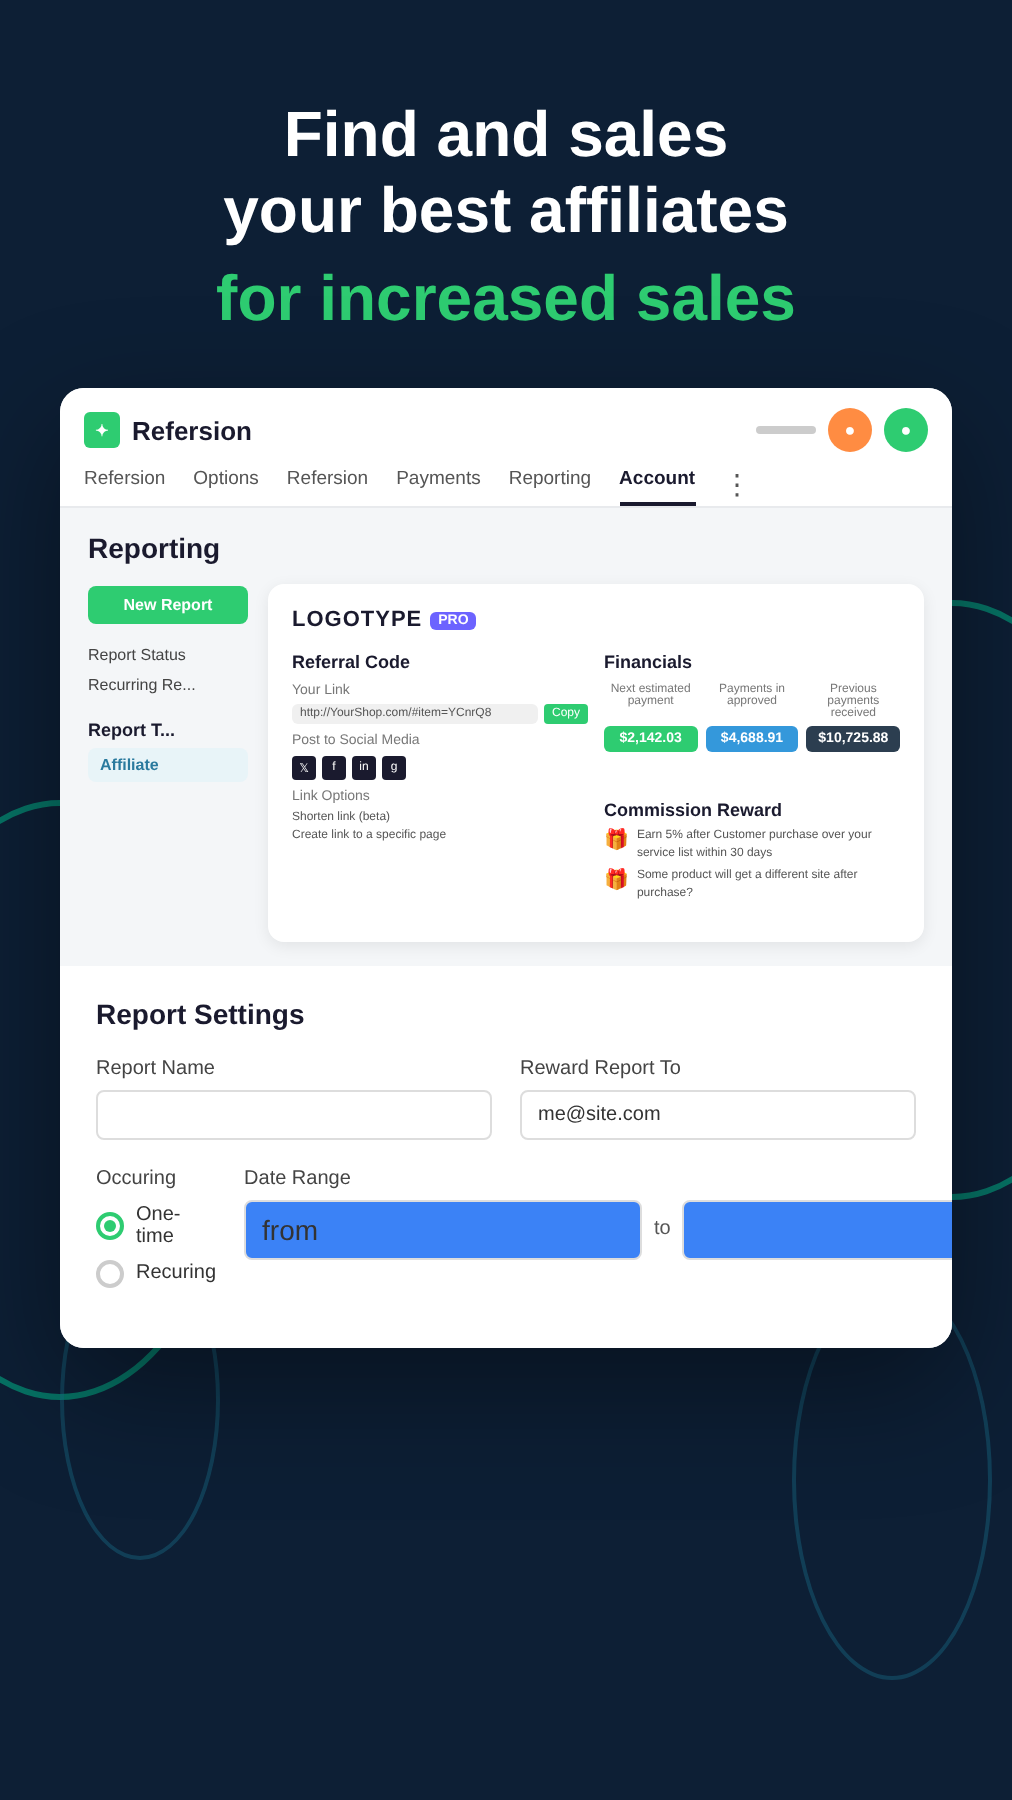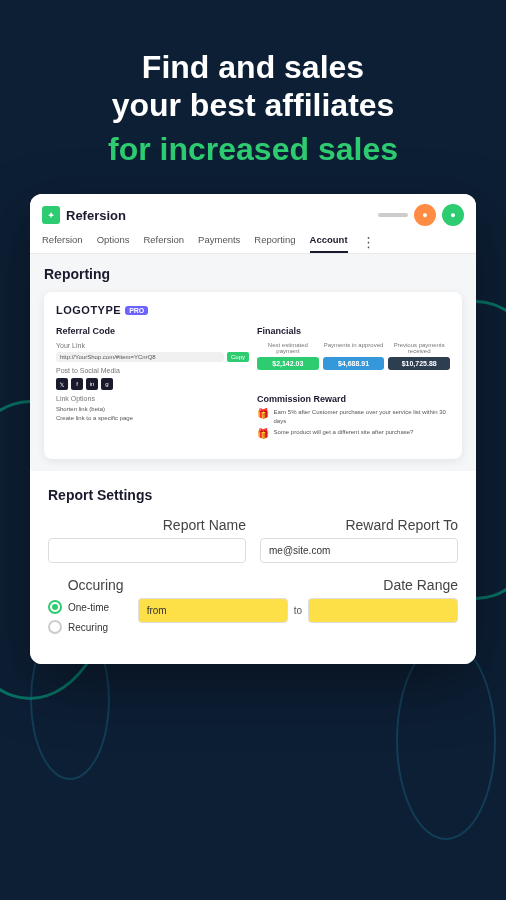--- a/index.html
+++ b/index.html
@@ -402,26 +402,25 @@
     }
     .form-row {
       display: flex;
       gap: 14px;
       margin-bottom: 14px;
     }
     .form-group {
       flex: 1;
     }
     .form-label {
-      font-size: 14px;
+      font-size: 10px;
       color: #444;
       font-weight: 500;
       margin-bottom: 5px;
       display: block;
-      text-align: right;
     }
     .form-input {
       width: 100%;
       border: 1px solid #ddd;
       border-radius: 4px;
       padding: 6px 8px;
       font-size: 10px;
       color: #333;
       background: white;
     }
@@ -464,23 +463,23 @@
     .date-range-row {
       display: flex;
       gap: 6px;
       align-items: center;
     }
     .date-input {
       flex: 1;
       border: 1px solid #ddd;
       border-radius: 4px;
       padding: 6px 8px;
-      font-size: 10px;
+      font-size: 14px;
       color: #333;
-      background: #fde047;
+      background: #3b82f6;
     }
     .date-to {
       font-size: 10px;
       color: #555;
     }
   </style>
 </head>
 <body>
 
 <div class="bg-curve-left"></div>
@@ -519,20 +518,27 @@
       <span class="nav-item bold active">Account</span>
       <span class="nav-dots">⋮</span>
     </div>
   </div>
 
   <div class="content-area">
     <div class="page-title">Reporting</div>
 
     <div class="two-col">
 
+      <div class="left-sidebar">
+        <button class="sidebar-btn">New Report</button>
+        <span class="sidebar-link">Report Status</span>
+        <span class="sidebar-link">Recurring Re...</span>
+        <div class="sidebar-section-title">Report T...</div>
+        <div class="sidebar-tab">Affiliate</div>
+      </div>
 
       <div class="affiliate-card">
         <div class="logotype-row">
           <span class="logotype-text">LOGOTYPE</span>
           <span class="logotype-badge">PRO</span>
         </div>
 
         <div class="referral-section">
 
           <div class="referral-left">

